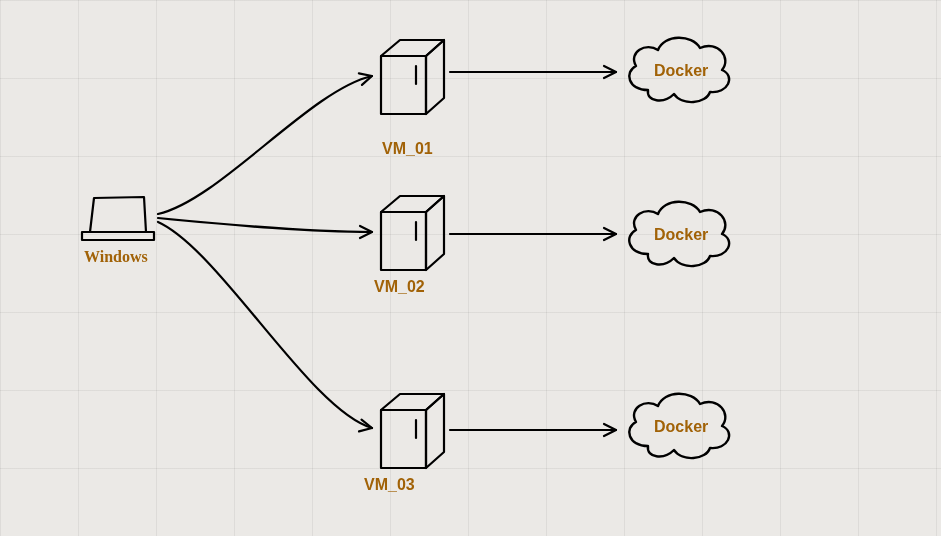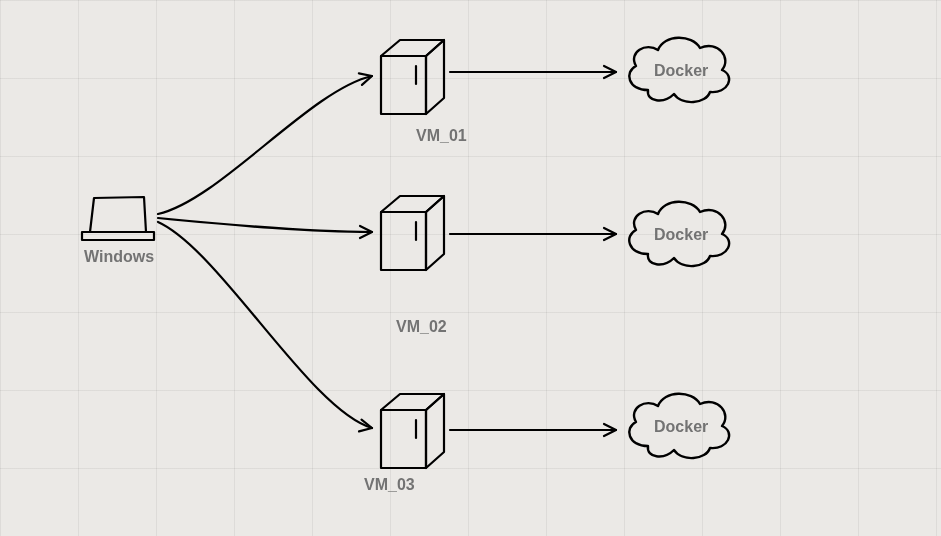--- a/index.html
+++ b/index.html
@@ -15,21 +15,21 @@
     position: absolute;
     inset: 0;
     background-image:
       repeating-linear-gradient(to right, rgba(0,0,0,0.06) 0, rgba(0,0,0,0.06) 1px, transparent 1px, transparent 78px),
       repeating-linear-gradient(to bottom, rgba(0,0,0,0.06) 0, rgba(0,0,0,0.06) 1px, transparent 1px, transparent 78px);
   }
   svg { position: absolute; inset: 0; }
   .label {
     position: absolute;
     font-size: 16px;
-    color: #737373;
+    color: #a16207;
     white-space: nowrap;
     font-weight: 600;
   }
 </style>
 </head>
 <body>
 
 <div class="grid"></div>
 
 <svg width="941" height="536" viewBox="0 0 941 536">
@@ -107,21 +107,21 @@
   <g>
     <path d="M 450 234 L 616 234" fill="none" stroke="#000" stroke-width="2.2" stroke-linecap="round"></path>
     <use href="#arrowhead" transform="translate(616,234)"></use>
   </g>
   <g>
     <path d="M 450 430 L 616 430" fill="none" stroke="#000" stroke-width="2.2" stroke-linecap="round"></path>
     <use href="#arrowhead" transform="translate(616,430)"></use>
   </g>
 </svg>
 
-<div class="label" style="left:84px; top:248px;">Windows</div>
+<div class="label" style="left:84px; top:248px;font-family:Liberation Serif, serif;">Windows</div>
 
-<div class="label" style="left:382px; top:127px;margin-left:34px;">VM_01</div>
-<div class="label" style="left:396px; top:278px;margin-top:40px;">VM_02</div>
+<div class="label" style="left:382px; top:140px;">VM_01</div>
+<div class="label" style="left:374px; top:278px;">VM_02</div>
 <div class="label" style="left:364px; top:476px;">VM_03</div>
 
 <div class="label" style="left:654px; top:62px;">Docker</div>
 <div class="label" style="left:654px; top:226px;">Docker</div>
 <div class="label" style="left:654px; top:418px;">Docker</div>
 
 </body></html>

